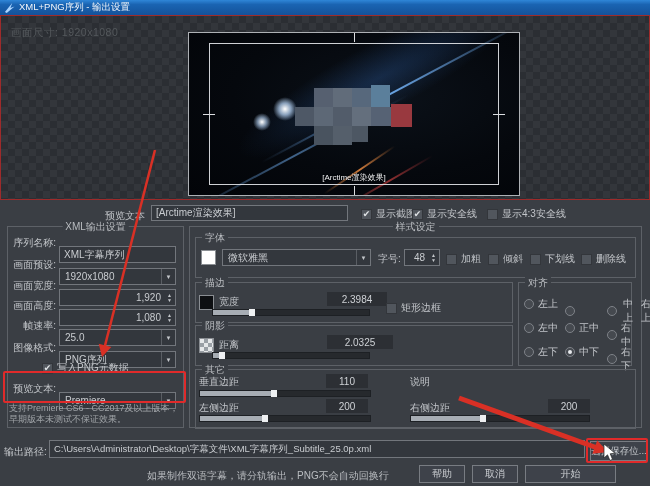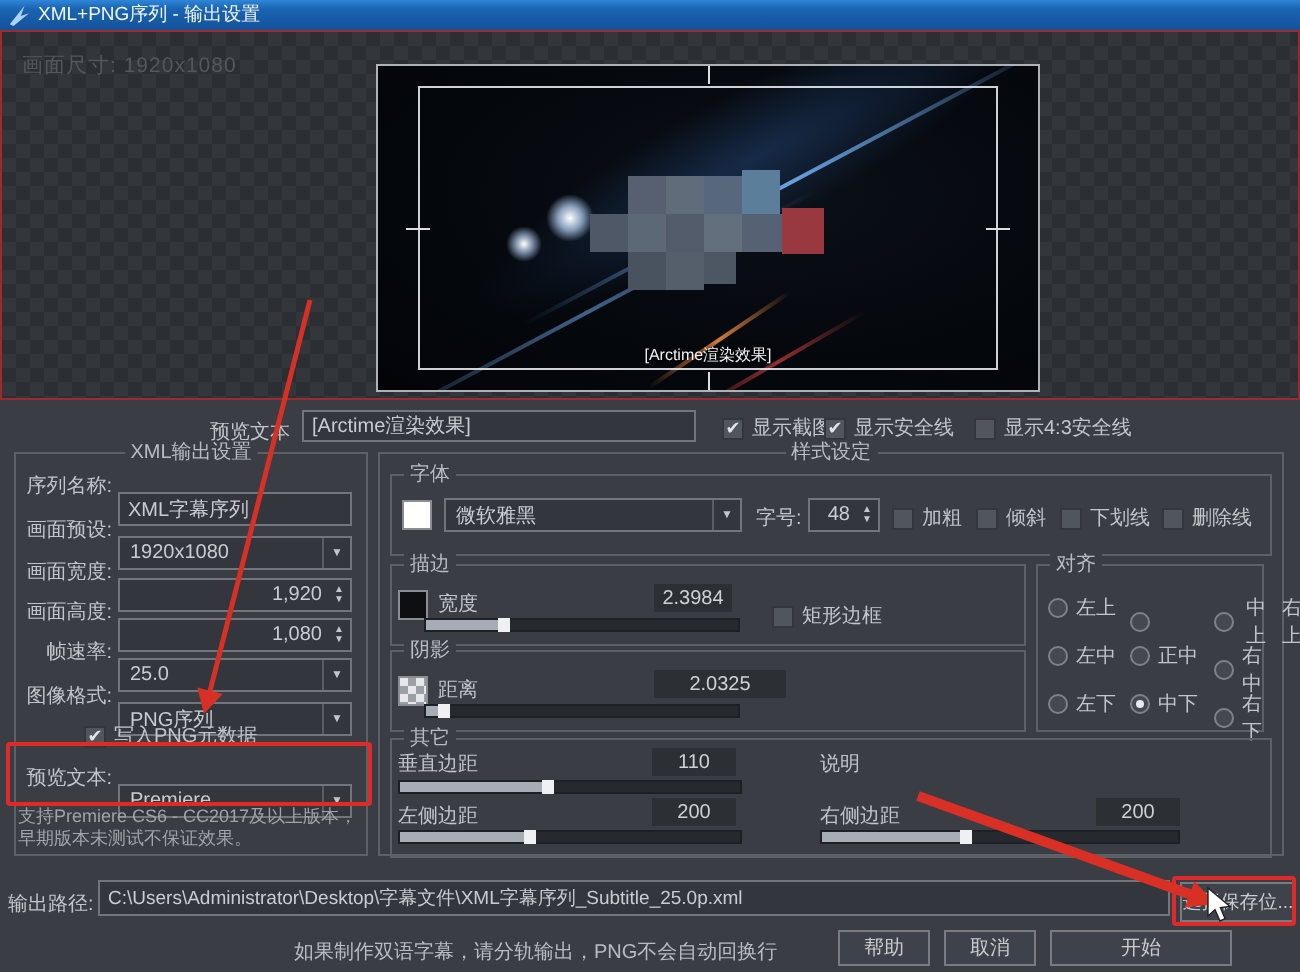--- a/index.html
+++ b/index.html
@@ -216,21 +216,21 @@
       <div class="cbrow abs" style="left:385px;top:14px;">
           <span class="cb"></span>
           <span class="lbl">删除线</span>
         </div>
     </div>
 
     <div class="groupbox" style="left:5px;top:55px;width:318px;height:41px;">
       <span class="glabel">描边</span>
       <div class="abs" style="left:3px;top:12px;width:15px;height:15px;background:#0d0f12;border:1px solid #8a8e93;"></div>
       <span class="lbl abs" style="left:23px;top:12px;">宽度</span>
-      <div class="vbox" style="left:131px;top:9px;width:39px;">2.3984</div>
+      <div class="vbox" style="left:131px;top:9px;width:60px;">2.3984</div>
       <div class="track" style="left:16px;top:26px;width:158px;">
         <div class="fill" style="width:27%;">
             <div class="knob"></div>
           </div>
       </div>
       <div class="cbrow abs" style="left:190px;top:18px;">
           <span class="cb"></span>
           <span class="lbl">矩形边框</span>
         </div>
     </div>

